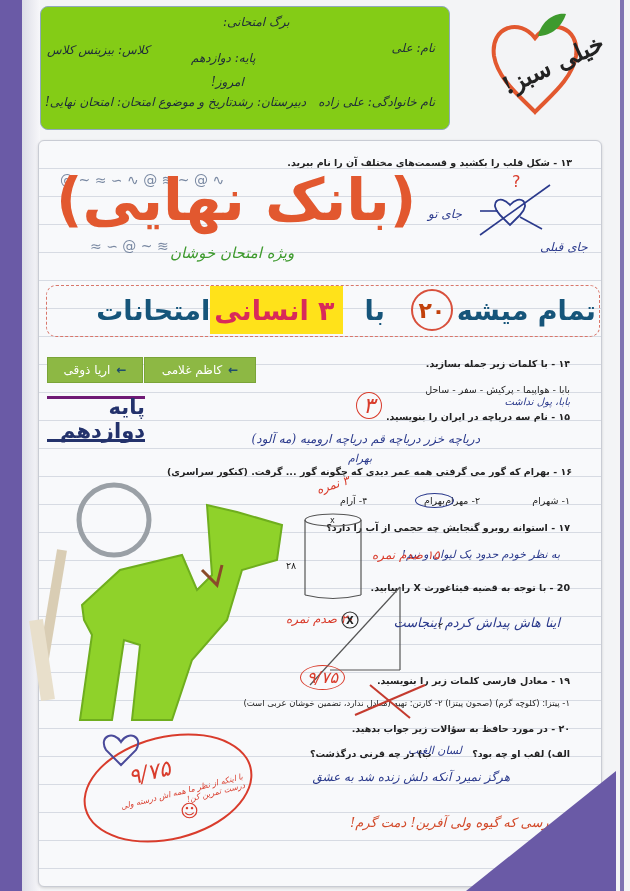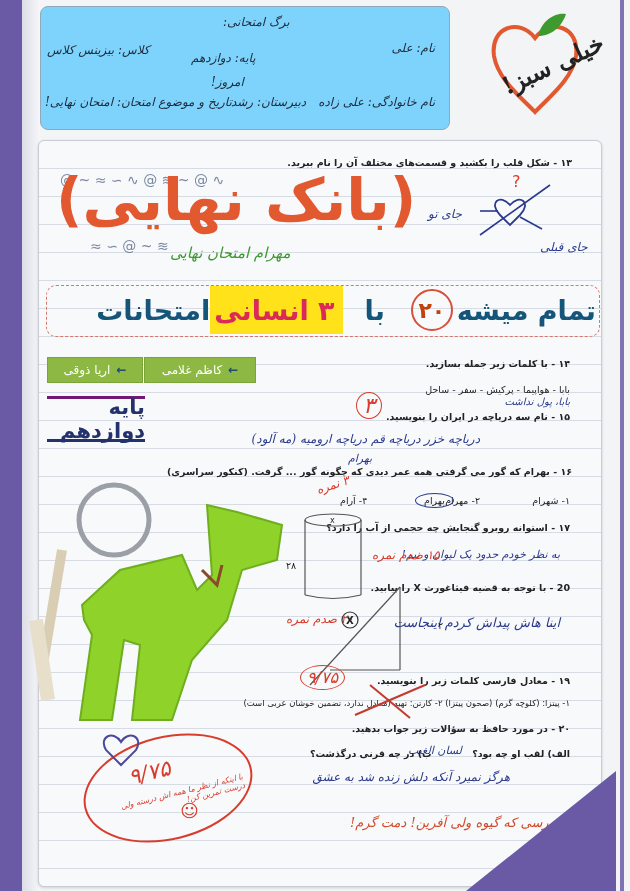--- a/index.html
+++ b/index.html
@@ -3,21 +3,21 @@
 <meta charset="utf-8">
 <style>
   html,body{margin:0;padding:0;}
   body{width:630px;height:891px;position:relative;overflow:hidden;background:#f3f4f6;font-family:"DejaVu Sans",sans-serif;}
   .binding{position:absolute;left:0;top:0;width:22px;height:891px;background:#6a5aa6;}
   .binding-edge{position:absolute;left:22px;top:0;width:18px;height:891px;background:linear-gradient(90deg,#dcdde6,#f7f7fa);}
   .right-edge{position:absolute;right:0;top:0;width:14px;height:891px;background:#f4f4f6;}
   .right-bar{position:absolute;right:6px;top:0;width:4px;height:891px;background:#6a5aa6;opacity:.85;}
   .paper{position:absolute;left:38px;top:140px;width:562px;height:745px;background:#f8f9fb;border:1px solid #c9ccd4;border-radius:6px;box-shadow:0 1px 3px rgba(0,0,0,.15);
     background-image:repeating-linear-gradient(180deg,transparent 0,transparent 27px,#d7dbe3 27px,#d7dbe3 28px);}
-  .header-card{position:absolute;left:40px;top:6px;width:408px;height:122px;background:#7dd3fc;border:1.5px solid #8fa9bb;border-radius:8px;}
+  .header-card{position:absolute;left:40px;top:6px;width:408px;height:122px;background:#84cc16;border:1.5px solid #8fa9bb;border-radius:8px;}
   .hw{position:absolute;color:#1e2a3a;font-size:12px;direction:rtl;white-space:nowrap;font-family:"DejaVu Serif",serif;font-style:italic;}
   .logo{position:absolute;left:480px;top:8px;width:110px;height:110px;}
   .logo-text{position:absolute;left:498px;top:50px;font-size:24px;font-weight:bold;color:#222;transform:rotate(-25deg);direction:rtl;font-family:"DejaVu Serif",serif;}
   .title-big{position:absolute;left:56px;top:166px;font-size:58px;font-weight:bold;color:#e2582f;direction:rtl;white-space:nowrap;letter-spacing:-1px;}
   .title-sub{position:absolute;left:170px;top:244px;font-size:15px;color:#3e9a2e;direction:rtl;font-style:italic;font-family:"DejaVu Serif",serif;}
   .doodle{position:absolute;color:#5a6d8c;font-size:14px;opacity:.8;}
   .q{position:absolute;font-size:9.5px;color:#222;direction:rtl;white-space:nowrap;font-weight:bold;}
   .ans{position:absolute;font-size:12px;color:#2b3a8c;direction:rtl;white-space:nowrap;font-family:"DejaVu Serif",serif;font-style:italic;}
   .red{position:absolute;font-size:12px;color:#d93c2c;direction:rtl;white-space:nowrap;font-family:"DejaVu Serif",serif;font-style:italic;}
   .banner{position:absolute;left:46px;top:285px;width:552px;height:50px;border:1.5px dashed #d9766a;border-radius:10px;}
@@ -55,21 +55,21 @@
   <path d="M58 28 C62 10, 78 4, 86 6 C82 18, 72 28, 58 28 Z" fill="#3e9a2e"></path>
 </svg>
 <div class="logo-text">خیلی سبز!</div>
 
 <div class="paper"></div>
 
 <div class="doodle" style="left:60px;top:172px;">@ ~ ≈ ∽ ∿ @ ≋ ~ @ ∿</div>
 <div class="doodle" style="left:90px;top:238px;">≈ ∽ @ ~ ≋</div>
 
 <div class="title-big">(بانک نهایی)</div>
-<div class="title-sub">مهرام امتحان نهایی</div>
+<div class="title-sub">ویژه امتحان خوشان</div>
 
 <div class="q" style="right:58px;top:157px;">۱۳ - شکل قلب را بکشید و قسمت‌های مختلف آن را نام ببرید.</div>
 <svg style="position:absolute;left:470px;top:175px;" width="90" height="70" viewBox="0 0 90 70">
   <path d="M40 30 C30 18, 18 28, 30 40 L40 50 L50 40 C62 28, 50 18, 40 30 Z" fill="none" stroke="#2b3a8c" stroke-width="1.8"></path>
   <line x1="10" y1="60" x2="80" y2="10" stroke="#2b3a8c" stroke-width="1.6"></line>
   <line x1="10" y1="36" x2="28" y2="36" stroke="#2b3a8c" stroke-width="1.6"></line>
   <line x1="50" y1="42" x2="72" y2="54" stroke="#2b3a8c" stroke-width="1.6"></line>
   <text x="42" y="12" font-size="16" fill="#d93c2c">?</text>
 </svg>
 <div class="ans" style="left:428px;top:207px;">جای تو</div>

